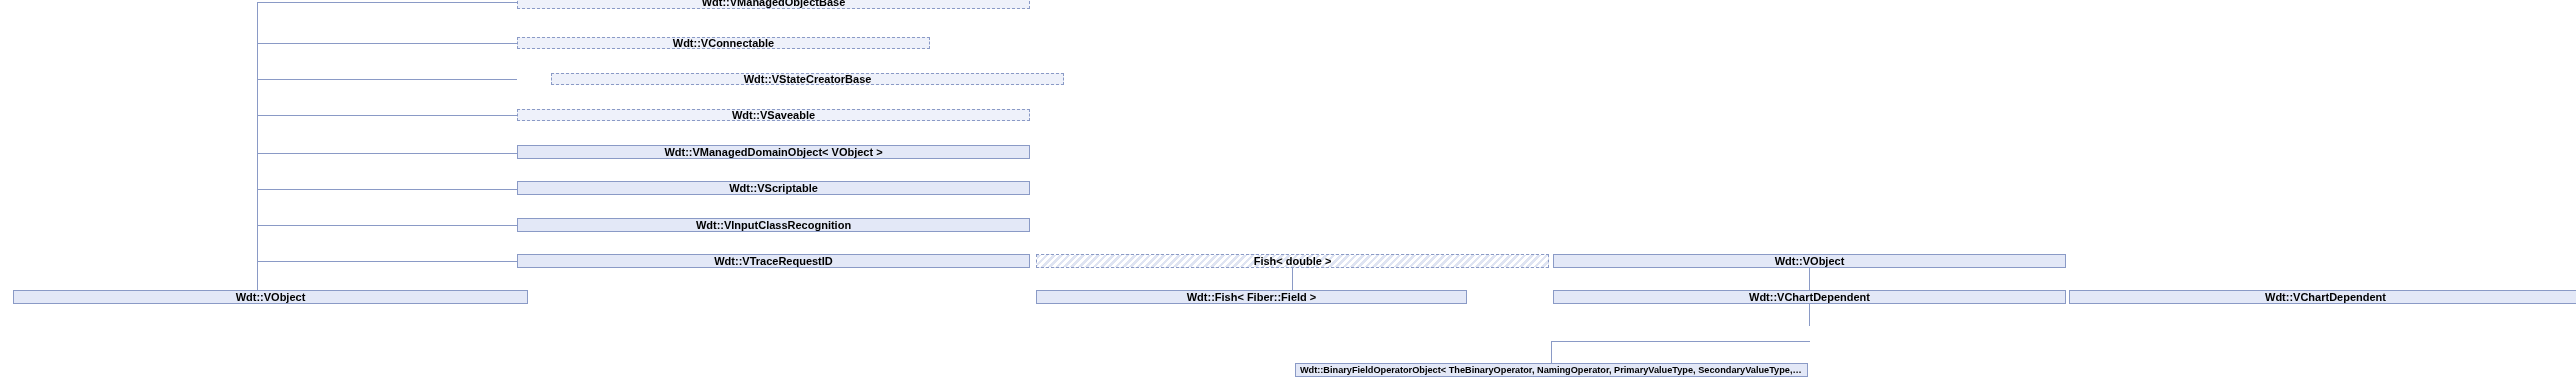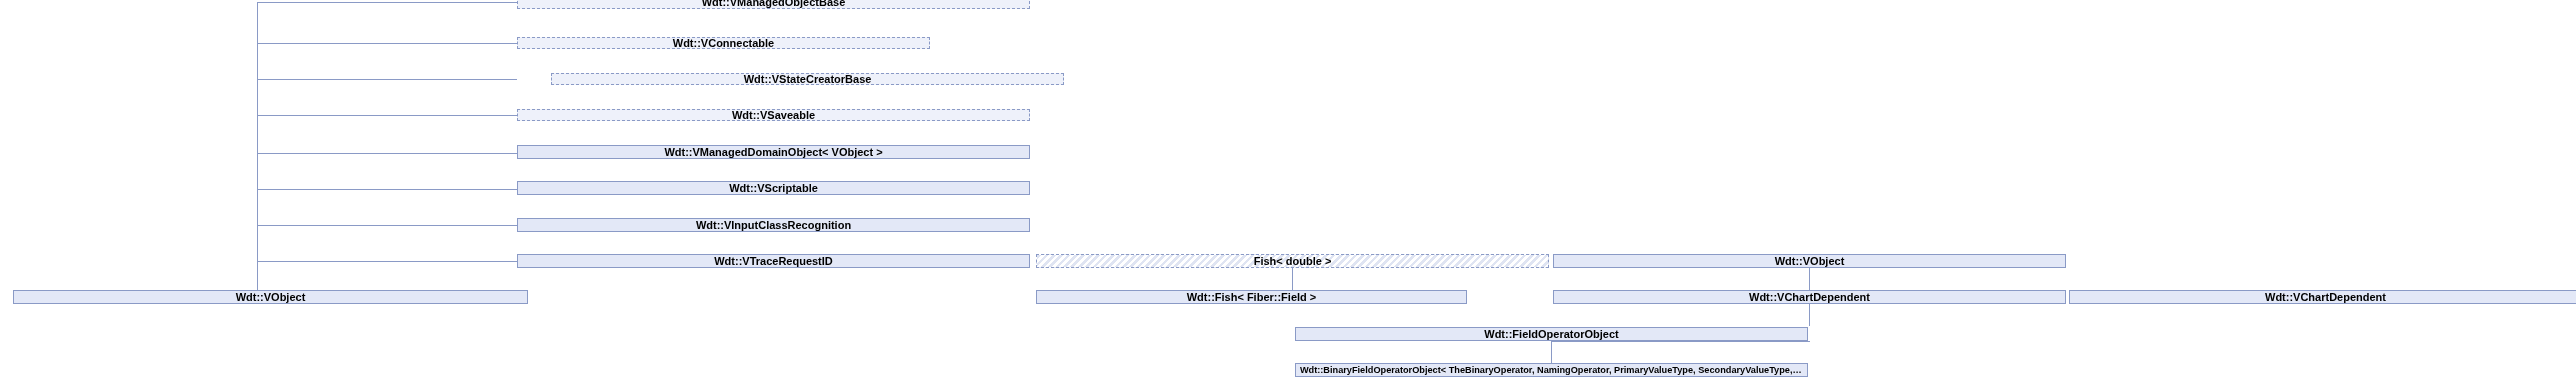--- a/index.html
+++ b/index.html
@@ -130,21 +130,18 @@
   </div>
 
   <div class="node solid" style="left:1553px; top:290px; width:513px; height:14px;">
     <span class="label">Wdt::VChartDependent</span>
   </div>
 
   <div class="node solid" style="left:2069px; top:290px; width:513px; height:14.4px;">
     <span class="label">Wdt::VChartDependent</span>
   </div>
 
-  <div class="node solid" style="left:1295px; top:327px; width:513px; height:14.4px;">
-    <span class="label">Wdt::FieldOperatorObject</span>
-  </div>
 
   <div class="node solid" style="left:1295px; top:363px; width:513px; height:14.4px; font-size:9.2px;">
     <span class="label">Wdt::BinaryFieldOperatorObject&lt; TheBinaryOperator, NamingOperator, PrimaryValueType, SecondaryValueType, ResultValueType &gt;</span>
   </div>
 </div>
 
 
 </body></html>

